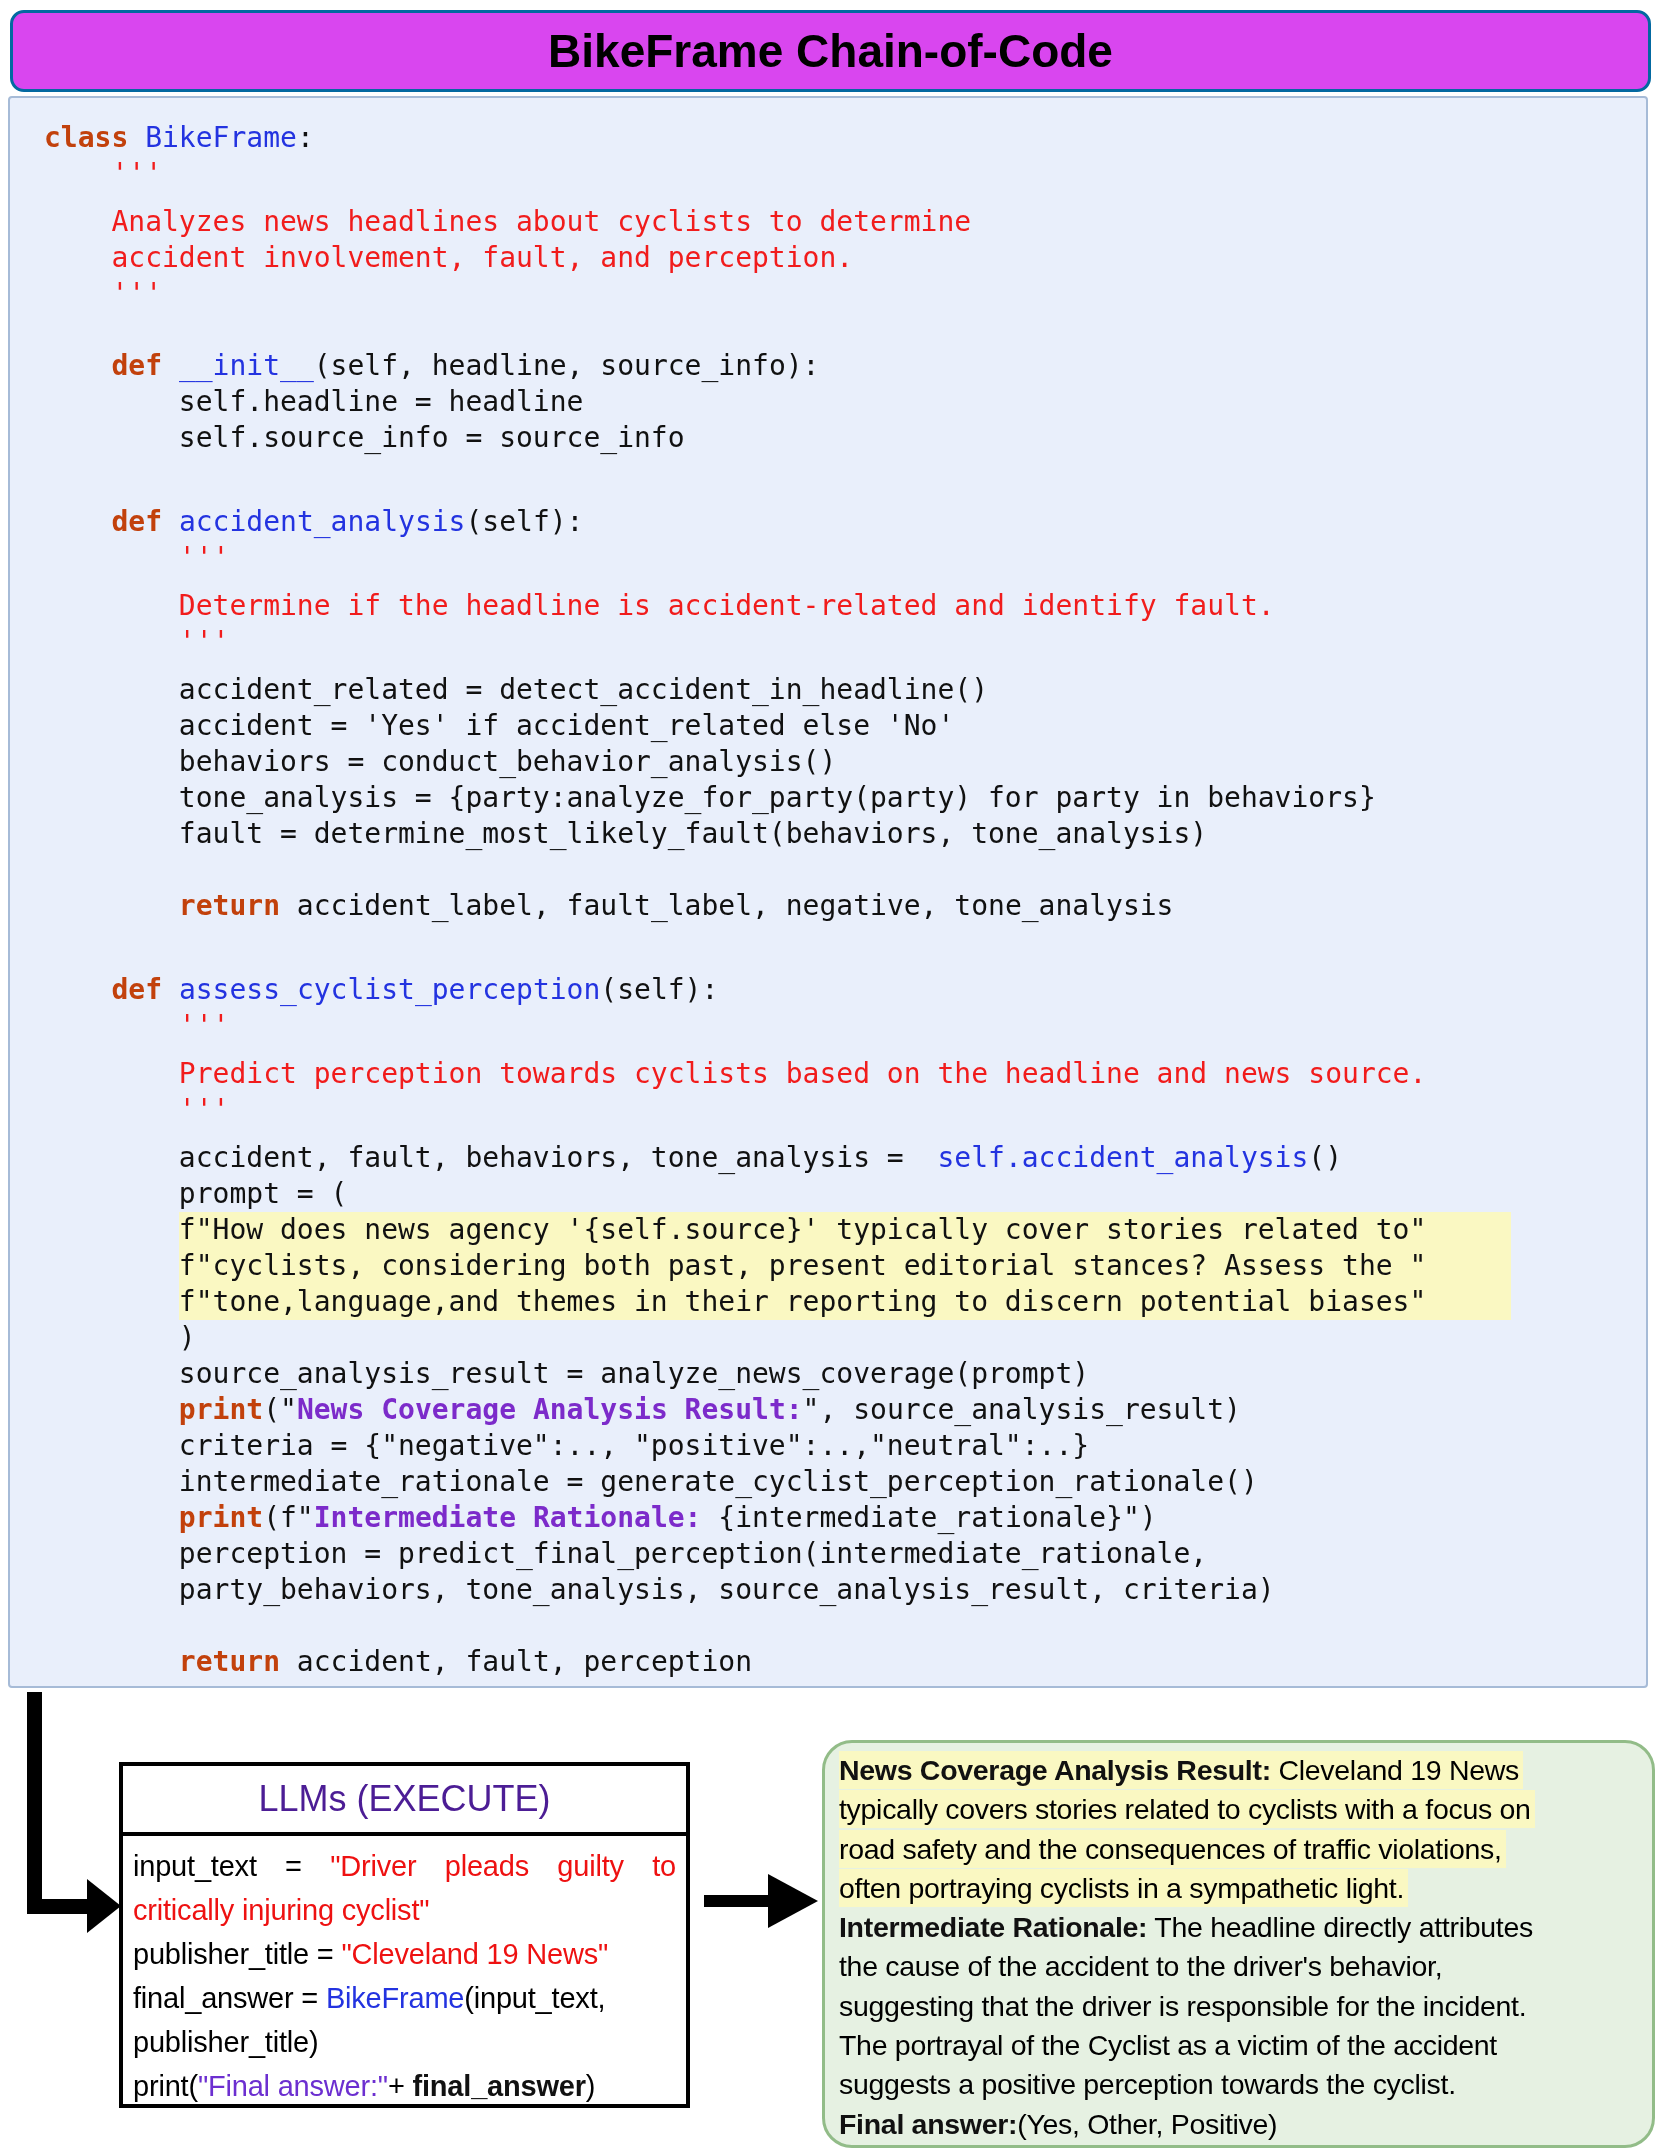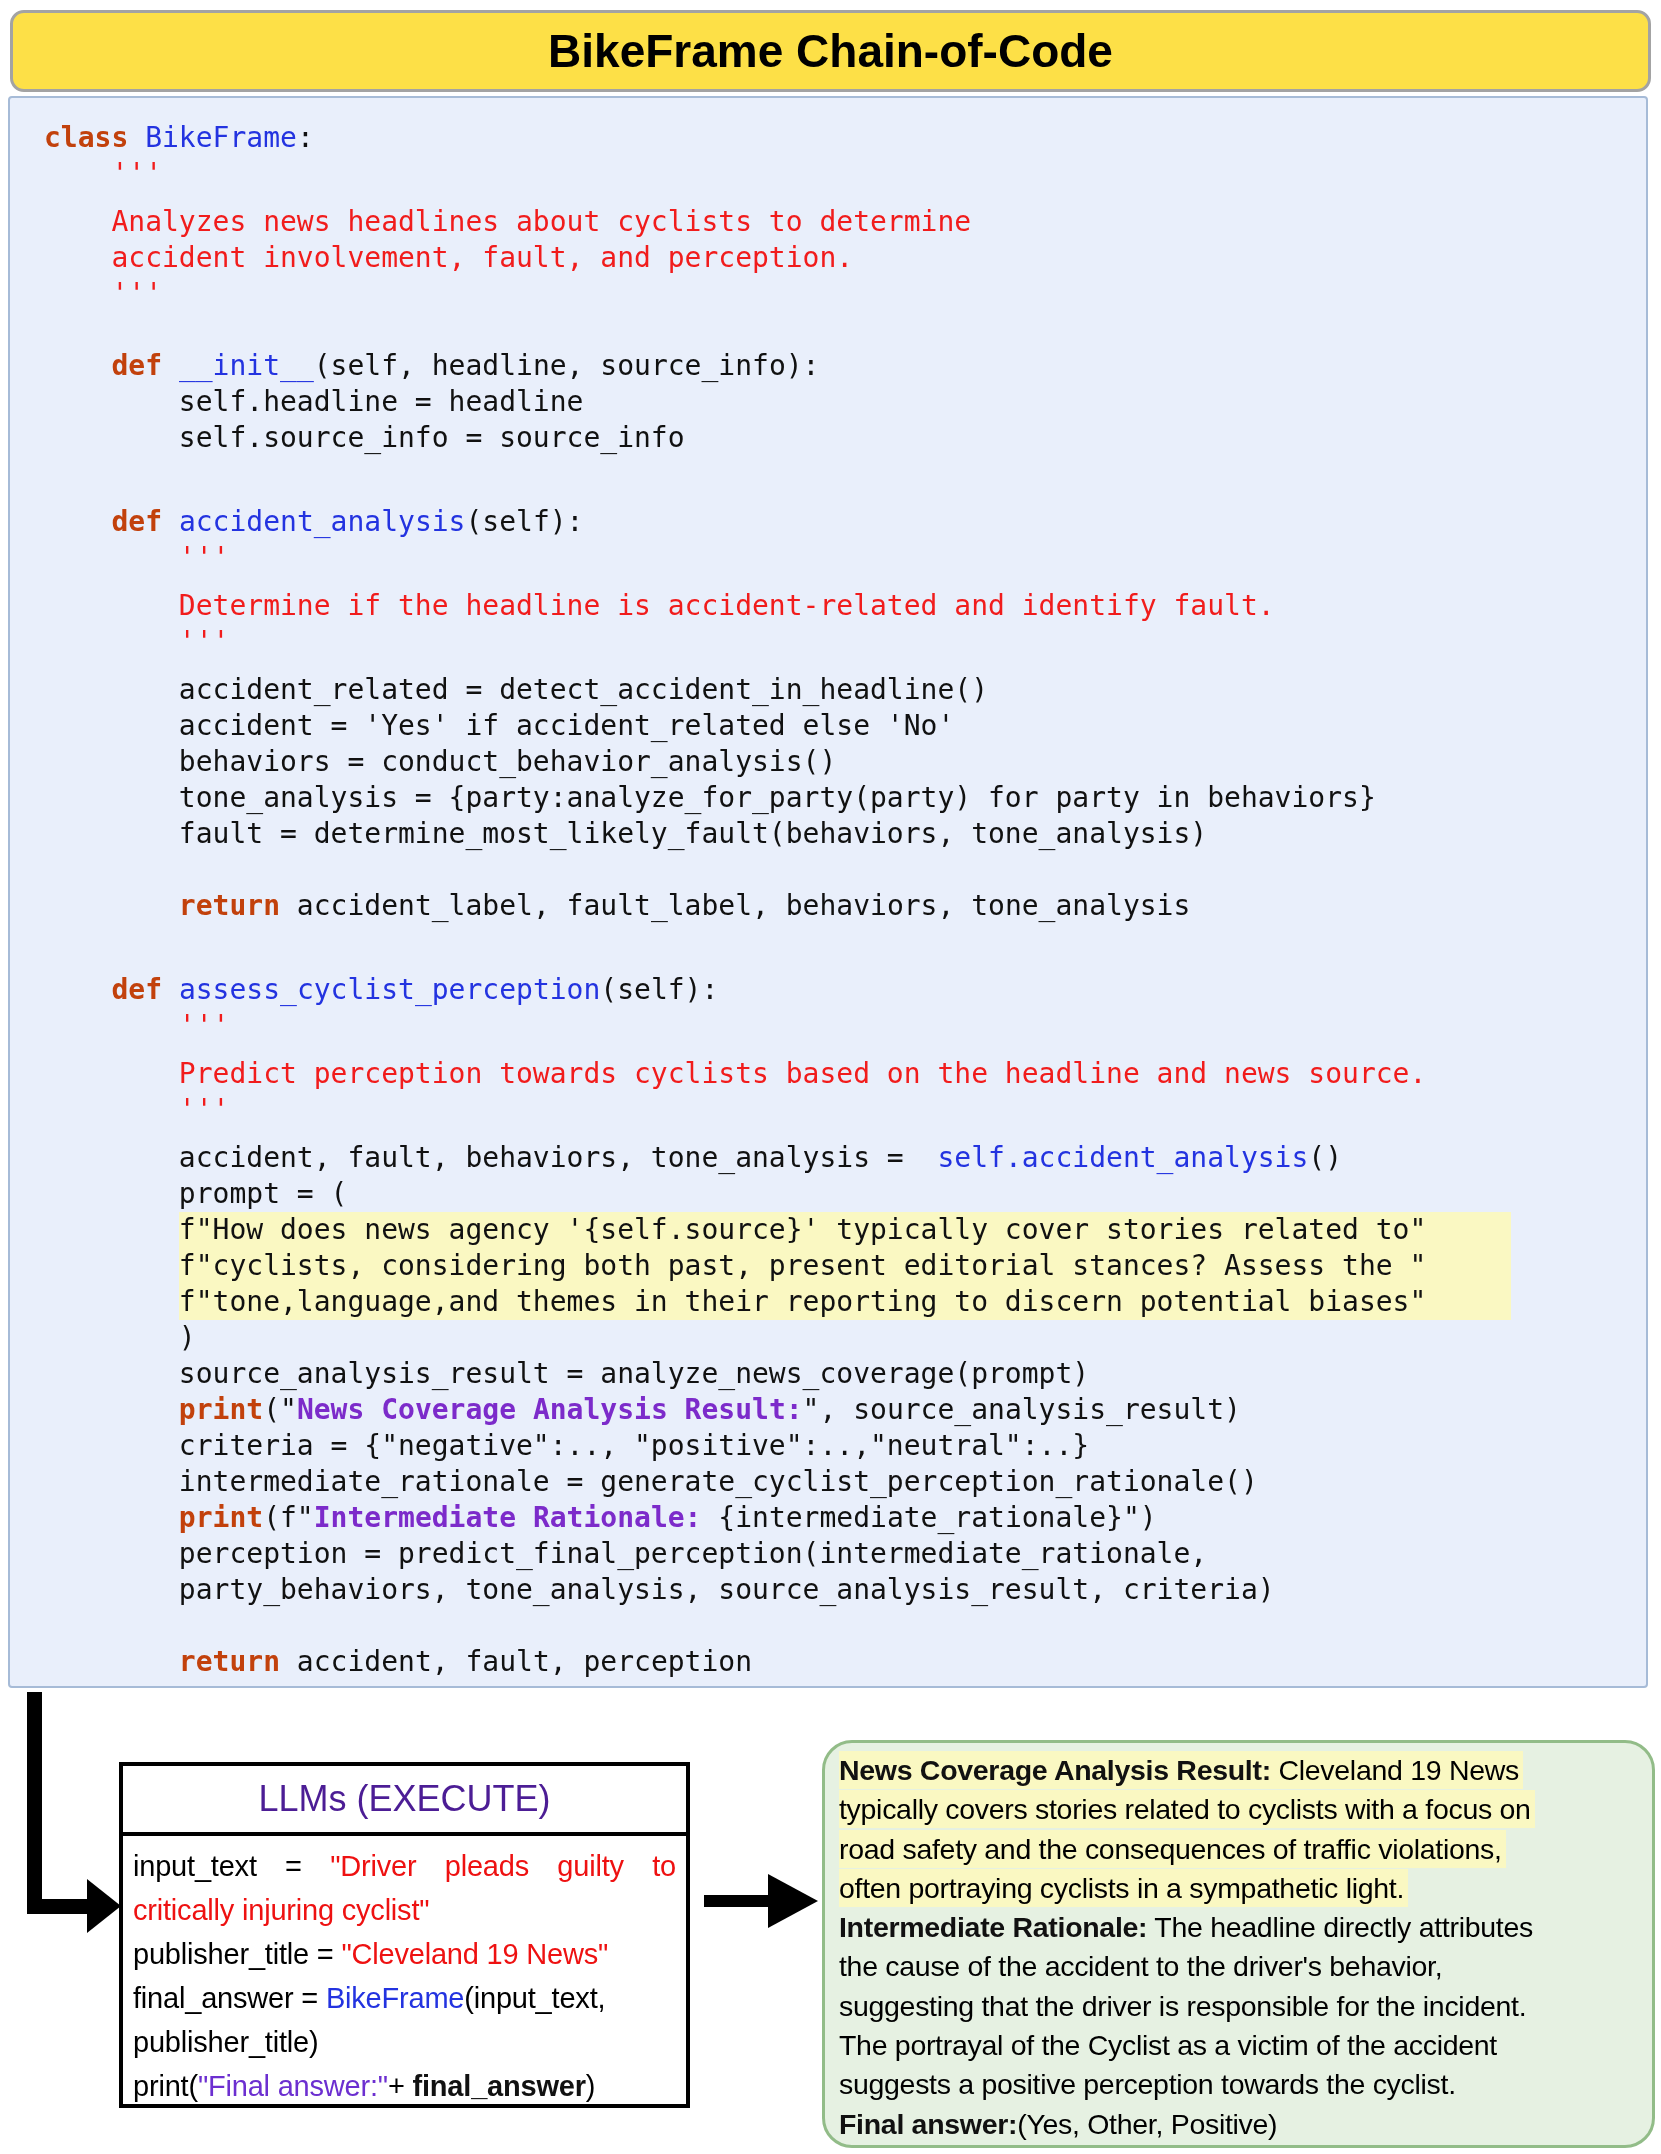--- a/index.html
+++ b/index.html
@@ -1,21 +1,21 @@
 <!DOCTYPE html>
 <html><head>
 <meta charset="utf-8">
 <style>
   html,body{margin:0;padding:0;background:#fff;}
   #page{position:relative;width:1661px;height:2154px;background:#ffffff;overflow:hidden;
         font-family:"Liberation Sans", sans-serif;}
 
   
   #banner{position:absolute;left:10px;top:10px;width:1635px;height:76px;
-          background:#fde047;border:3px solid #a3a3a3;border-radius:14px;
+          background:#d946ef;border:3px solid #0369a1;border-radius:14px;
           display:flex;align-items:center;justify-content:center;}
   #banner .t{font-size:46px;font-weight:700;color:#000;letter-spacing:0px;}
 
   
   #code-panel{position:absolute;left:8px;top:96px;width:1640px;height:1592px;
               background:#e9effb;border:2px solid #a6bbd7;border-radius:4px;
               font-family:"DejaVu Sans Mono", monospace;font-size:28px;color:#111;
               padding:22px 0 0 34px;box-sizing:border-box;overflow:hidden;}
   #code-panel .line{white-space:pre;line-height:36px;height:36px;}
   #code-panel .line.g{margin-top:12px;}
@@ -83,21 +83,21 @@
       <div class="line g"><span class="seg-t">    </span><span class="seg-k">def</span><span class="seg-t"> </span><span class="seg-n">accident_analysis</span><span class="seg-t">(self):</span></div>
       <div class="line"><span class="seg-s">        '''</span></div>
       <div class="line g"><span class="seg-s">        Determine if the headline is accident-related and identify fault.</span></div>
       <div class="line"><span class="seg-s">        '''</span></div>
       <div class="line g"><span class="seg-t">        accident_related = detect_accident_in_headline()</span></div>
       <div class="line"><span class="seg-t">        accident = 'Yes' if accident_related else 'No'</span></div>
       <div class="line"><span class="seg-t">        behaviors = conduct_behavior_analysis()</span></div>
       <div class="line"><span class="seg-t">        tone_analysis = {party:analyze_for_party(party) for party in behaviors}</span></div>
       <div class="line"><span class="seg-t">        fault = determine_most_likely_fault(behaviors, tone_analysis)</span></div>
       <div class="line">&nbsp;</div>
-      <div class="line"><span class="seg-t">        </span><span class="seg-k">return</span><span class="seg-t"> accident_label, fault_label, behaviors, tone_analysis</span></div>
+      <div class="line"><span class="seg-t">        </span><span class="seg-k">return</span><span class="seg-t"> accident_label, fault_label, negative, tone_analysis</span></div>
       <div class="line">&nbsp;</div>
       <div class="line g"><span class="seg-t">    </span><span class="seg-k">def</span><span class="seg-t"> </span><span class="seg-n">assess_cyclist_perception</span><span class="seg-t">(self):</span></div>
       <div class="line"><span class="seg-s">        '''</span></div>
       <div class="line g"><span class="seg-s">        Predict perception towards cyclists based on the headline and news source.</span></div>
       <div class="line"><span class="seg-s">        '''</span></div>
       <div class="line g"><span class="seg-t">        accident, fault, behaviors, tone_analysis =  </span><span class="seg-n">self.accident_analysis</span><span class="seg-t">()</span></div>
       <div class="line"><span class="seg-t">        prompt = (</span></div>
       <div class="line"><span class="seg-t">        </span><span class="hl"><span class="seg-t">f"How does news agency '{self.source}' typically cover stories related to"</span></span></div>
       <div class="line"><span class="seg-t">        </span><span class="hl"><span class="seg-t">f"cyclists, considering both past, present editorial stances? Assess the "</span></span></div>
       <div class="line"><span class="seg-t">        </span><span class="hl"><span class="seg-t">f"tone,language,and themes in their reporting to discern potential biases"</span></span></div>

